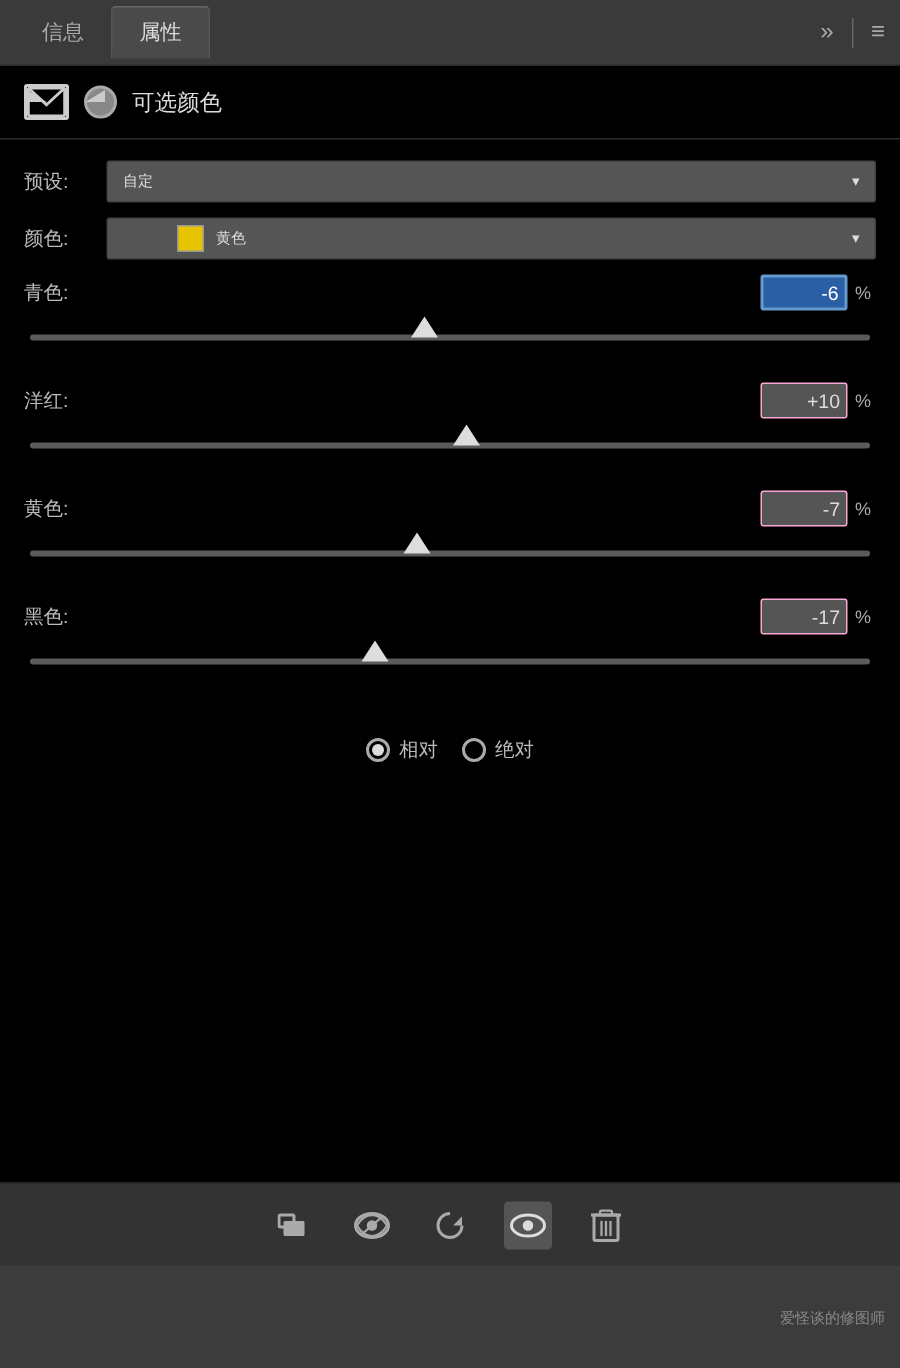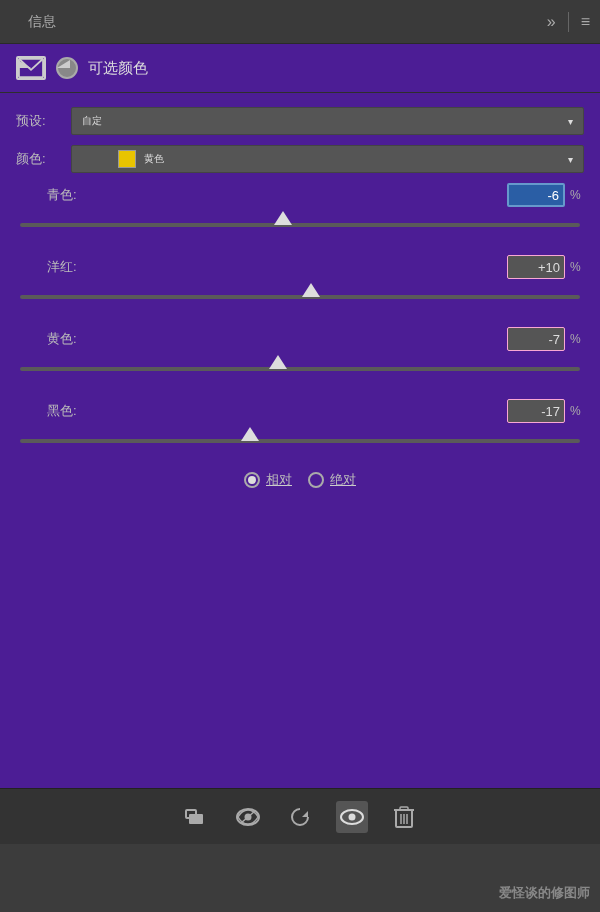--- a/index.html
+++ b/index.html
@@ -9,21 +9,21 @@
       height: 912px;
       background: #3c3c3c;
       font-family: "Microsoft YaHei", "SimHei", Arial, sans-serif;
       color: #ccc;
       overflow: hidden;
     }
 
     .panel {
       width: 600px;
       height: 844px;
-      background: #4c1d95;
+      background: #000000;
       display: flex;
       flex-direction: column;
     }
 
     
     .tab-bar {
       display: flex;
       align-items: center;
       background: #3a3a3a;
       border-bottom: 1px solid #2a2a2a;
@@ -171,21 +171,20 @@
     .slider-top-row {
       display: flex;
       align-items: center;
       margin-bottom: 4px;
     }
 
     .slider-label {
       font-size: 13px;
       color: #bbb;
       min-width: 55px;
-      margin-left: 31px;
     }
 
     .slider-spacer { flex: 1; }
 
     .value-input {
       width: 58px;
       height: 24px;
       background: #555;
       border: 1px solid #f9a8d4;
       color: #ddd;
@@ -238,23 +237,22 @@
       cursor: pointer;
       pointer-events: all;
     }
 
     
     .radio-group {
       display: flex;
       align-items: center;
       justify-content: center;
       gap: 16px;
-      margin-top: 0;
+      margin-top: 20px;
       margin-bottom: 10px;
-      text-decoration: underline;
     }
 
     .radio-option {
       display: flex;
       align-items: center;
       gap: 6px;
       cursor: pointer;
       font-size: 13px;
       color: #bbb;
     }
@@ -305,25 +303,24 @@
     }
 
     .toolbar-btn.active-btn {
       background: #555;
       border-radius: 3px;
     }
 
     
     .watermark {
       position: absolute;
-      bottom: 10px;
+      bottom: 26px;
       right: 10px;
-      font-size: 13px;
+      font-size: 10px;
       color: #888;
-      font-weight: bold;
     }
 
     
     .separator {
       width: 1px;
       height: 20px;
       background: #666;
       margin: 0 4px;
     }
 
@@ -336,20 +333,23 @@
     }
   </style>
 </head>
 <body>
 
 <div class="panel">
 
   <div class="tab-bar">
     <div class="tab">
       <span>信息</span>
+    </div>
+    <div class="tab active">
+      <span>属性</span>
     </div>
     <div class="tab-spacer"></div>
     <div class="tab-actions">
       <span>»</span>
       <span class="separator"></span>
       <span>≡</span>
     </div>
   </div>
 
   <div class="section-header">

